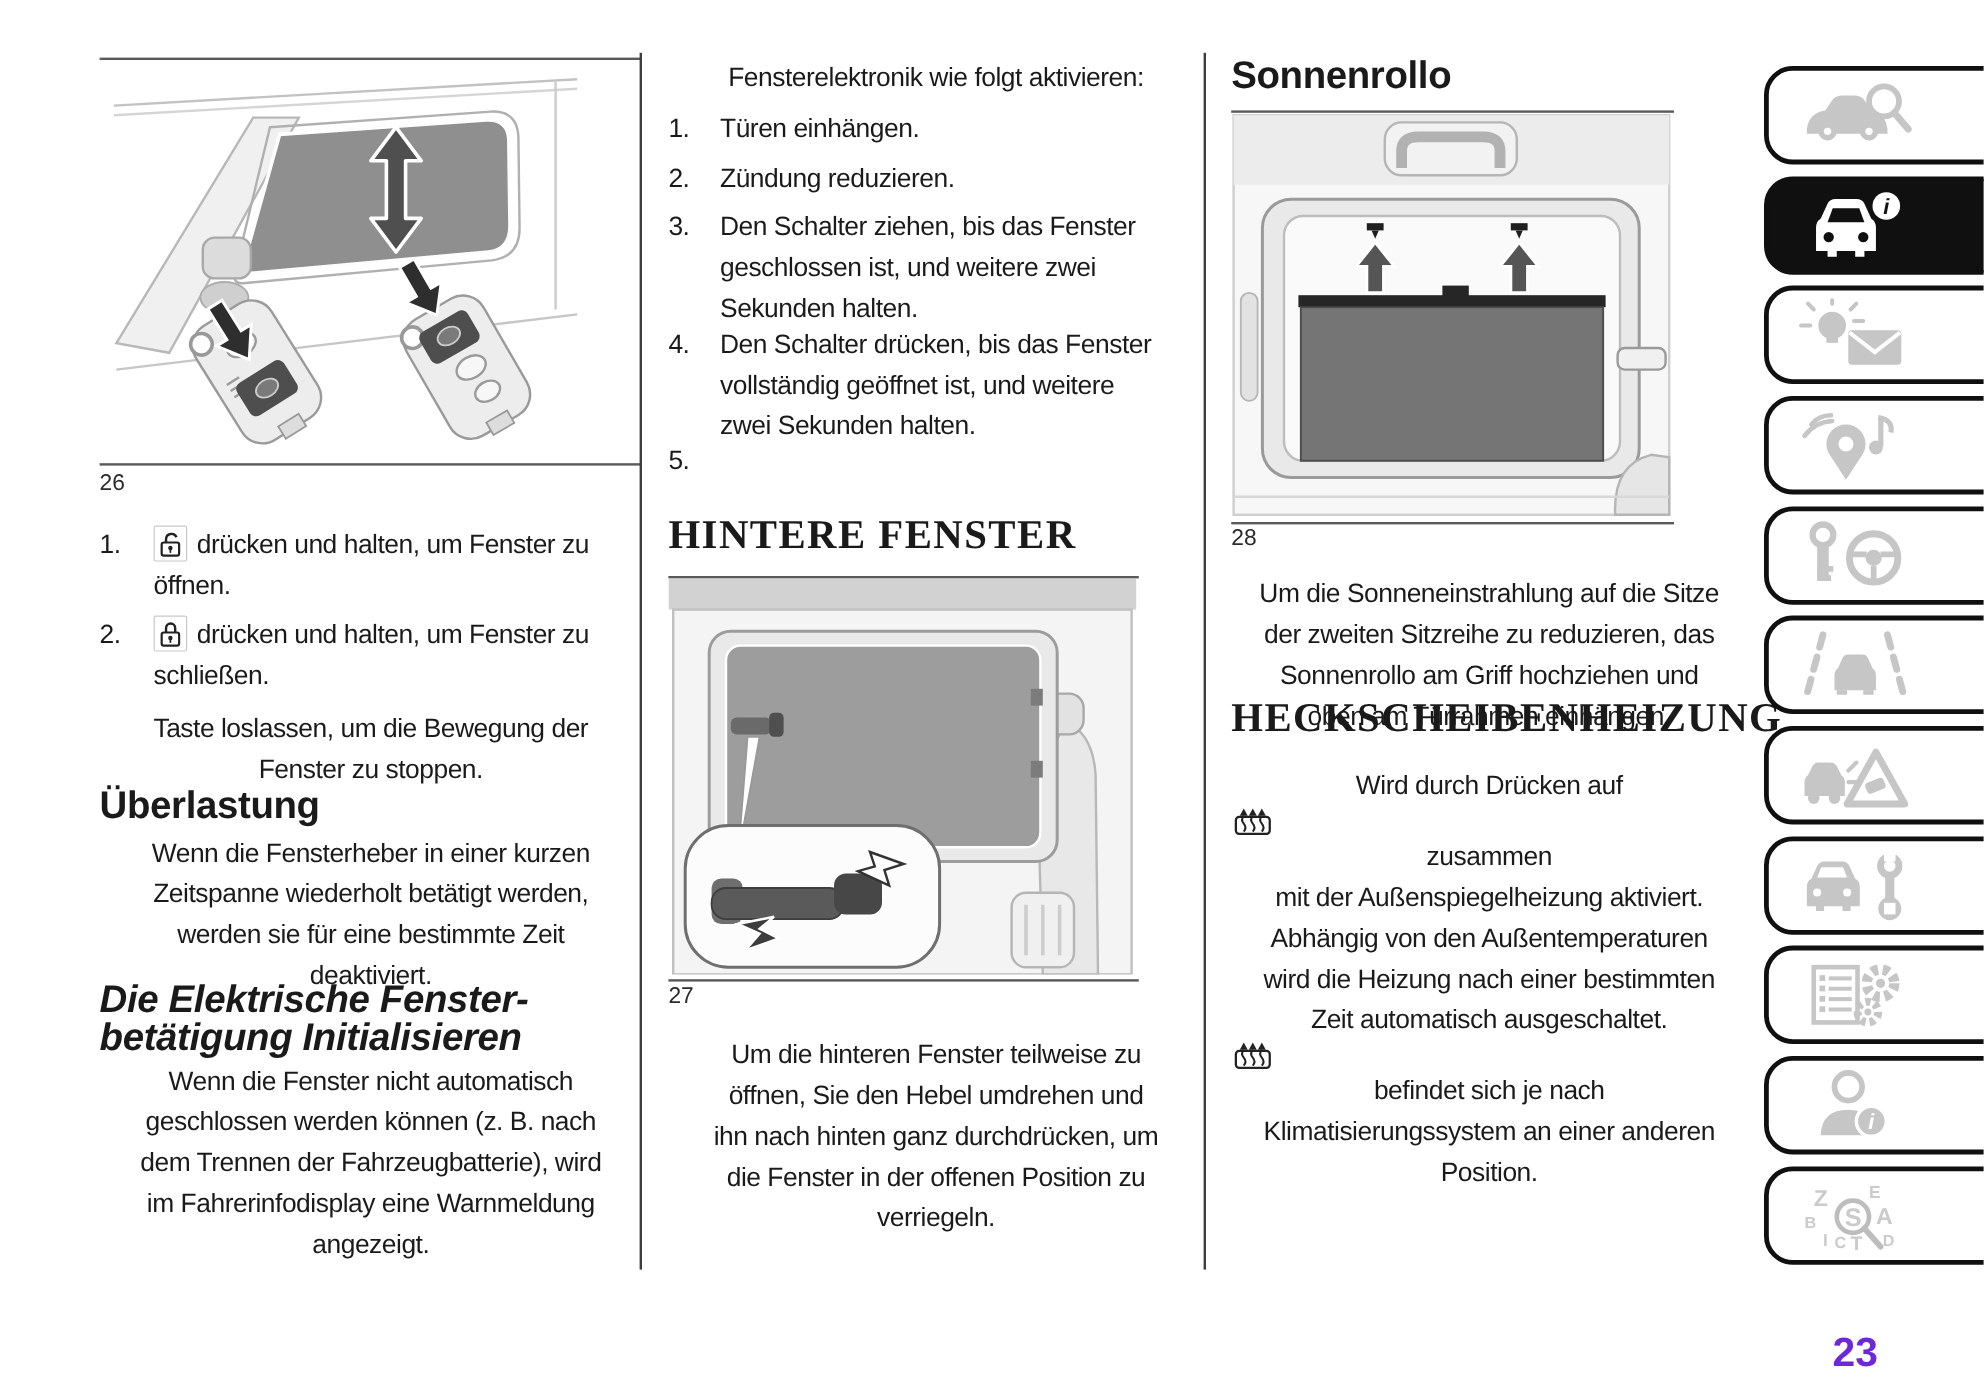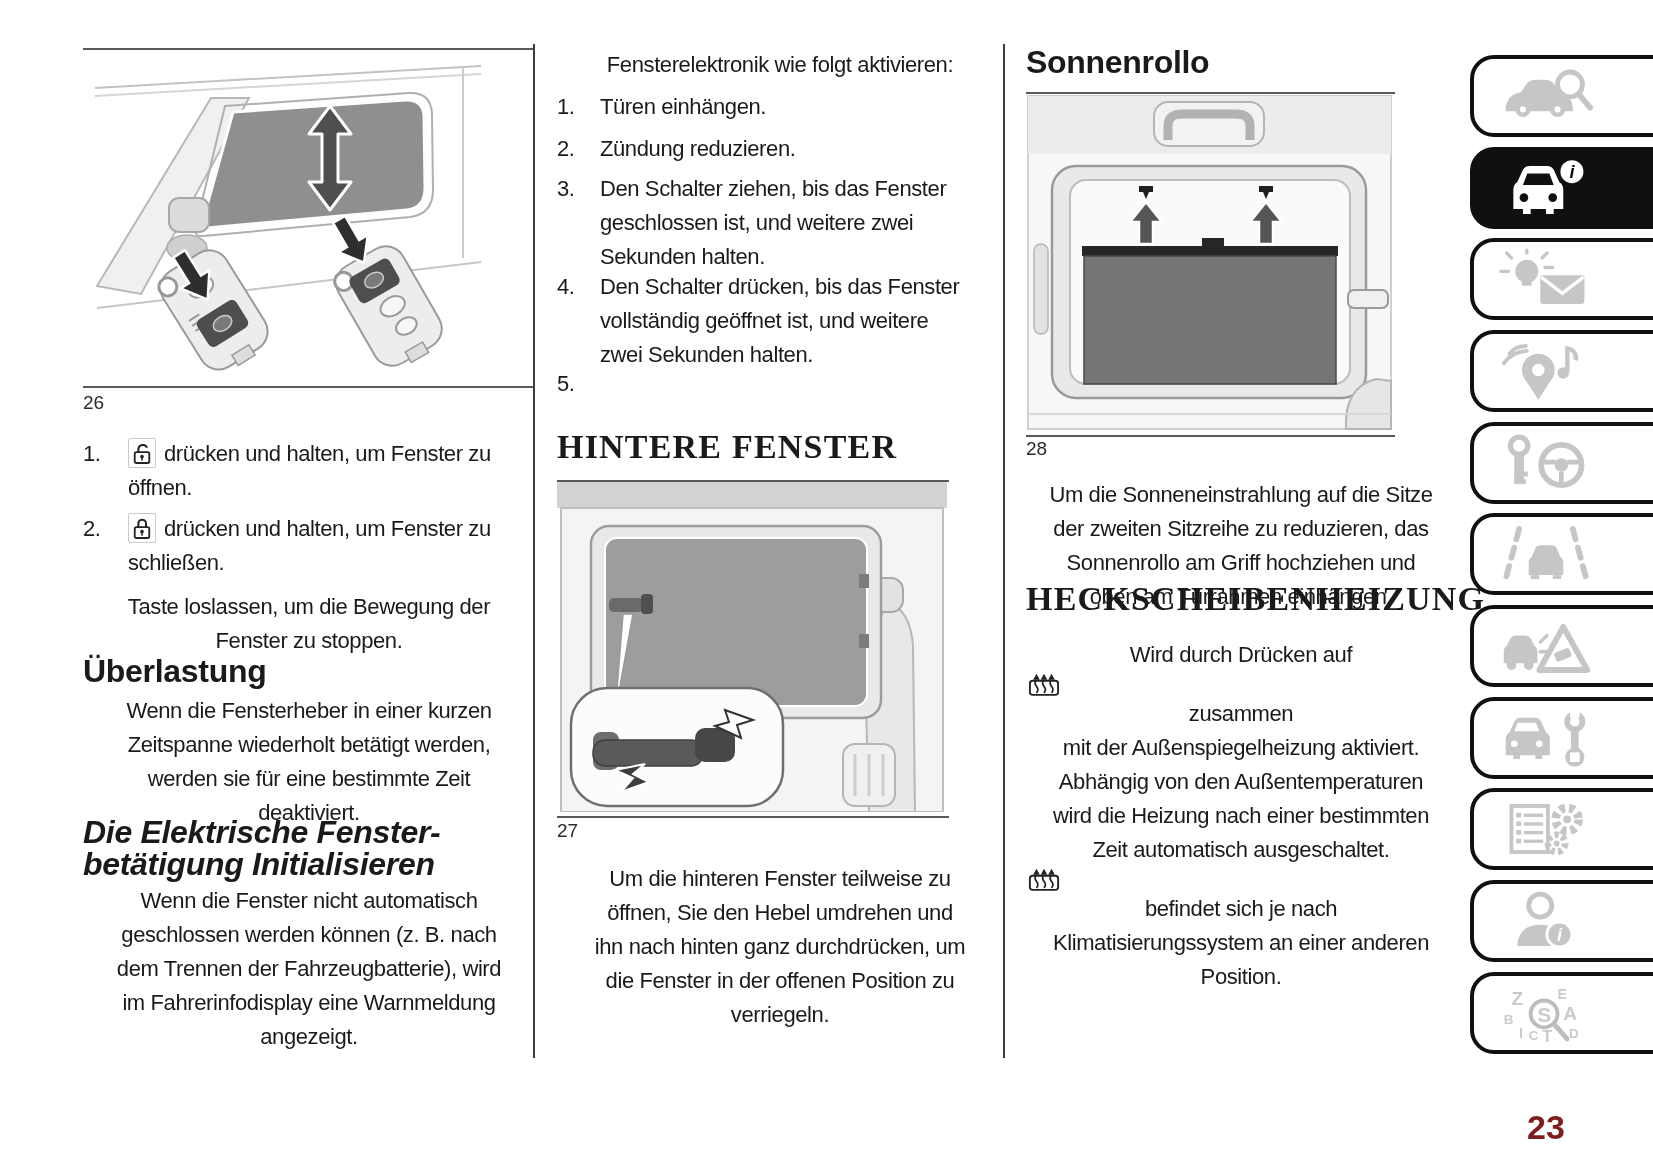--- a/index.html
+++ b/index.html
@@ -16,21 +16,21 @@
   .fig{border-top:2px solid #5a5a5a;border-bottom:2px solid #5a5a5a;overflow:hidden;background:#fff;}
   .caption{font-size:19px;color:#2b2b2b;}
   .list-item{position:absolute;left:0;right:0;padding-left:45px;font-size:22px;line-height:34px;letter-spacing:-0.4px;}
   .list-item .num{position:absolute;left:0;top:0;}
   .list-item .itxt{white-space:pre-line;}
   .ic-box{display:inline-block;border:1px solid #c9c9c9;padding:1px 3px;border-radius:2px;vertical-align:-7px;margin-right:8px;background:#fff;}
   .inline-ic{vertical-align:-4px;margin:0 2px;}
   .divider{position:absolute;top:44px;height:1014px;width:2px;background:#3d3d3d;}
   .tab{position:absolute;left:1470px;width:212px;height:82px;box-sizing:border-box;border:4px solid #101010;border-radius:24px;background:#fff;display:flex;align-items:center;padding-left:24px;}
   .tab.active{background:#101010;}
-  .pagenum{position:absolute;top:1108px;left:1500px;width:92px;text-align:center;font-size:34px;font-weight:bold;color:#7f1d1d;}
+  .pagenum{position:absolute;top:1108px;left:1500px;width:92px;text-align:center;font-size:34px;font-weight:bold;color:#6d28d9;}
   svg{display:block;}
   .tab svg{display:block;}
   text{font-family:"Liberation Sans",sans-serif;}
 </style>
 </head>
 <body>
 
 <div class="page">
 
   <div class="col col-left">

